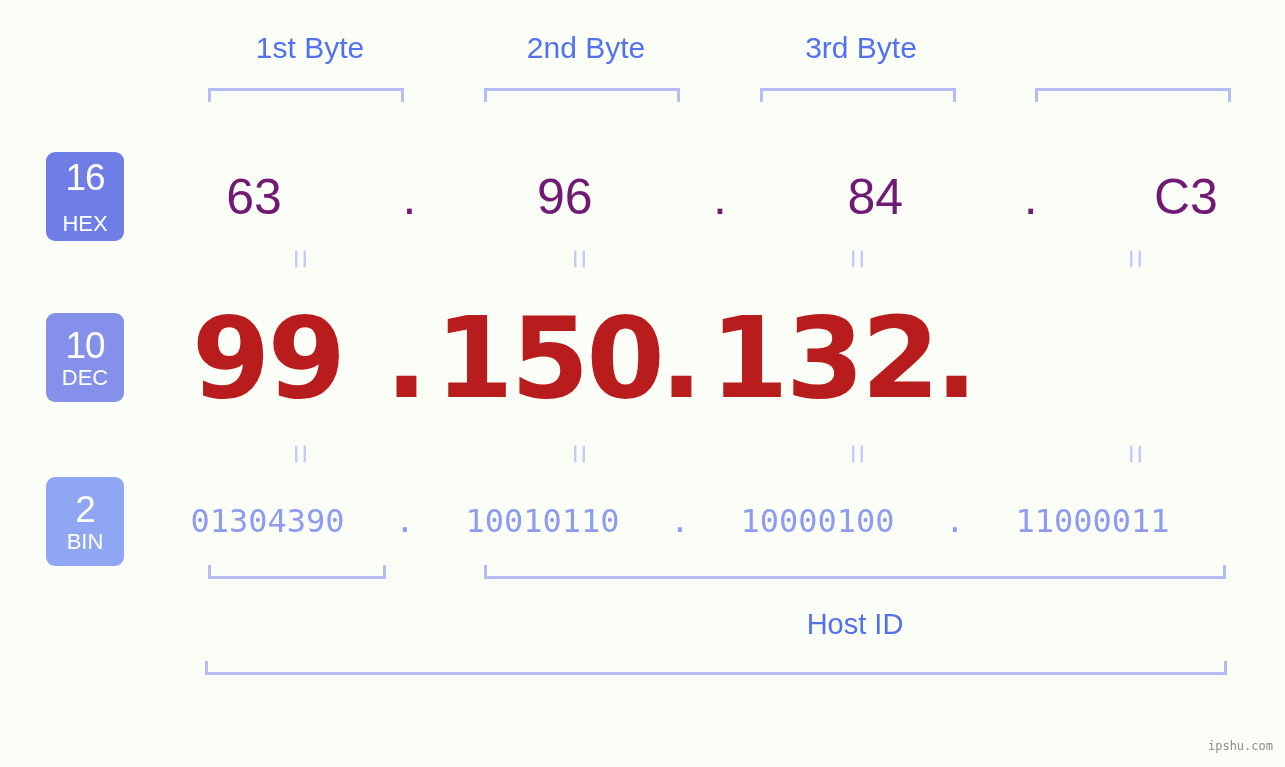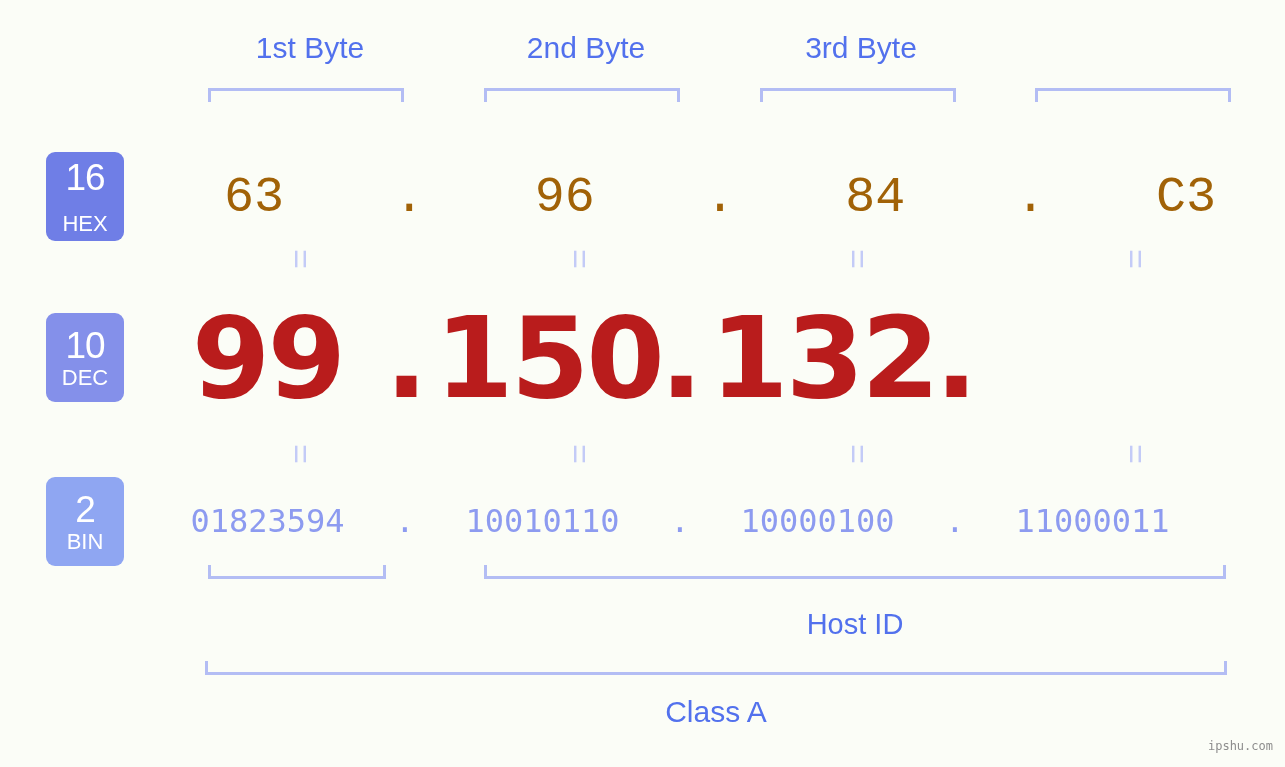--- a/index.html
+++ b/index.html
@@ -100,23 +100,23 @@
   }
   .sep {
     text-align: center;
     white-space: nowrap;
   }
 
   
   #row-hex {
     top: 158px;
     height: 78px;
-    color: #a16207;
+    color: #701a75;
     font-size: 50px;
-    font-family: Liberation Mono, monospace;
+    font-family: Liberation Sans, sans-serif;
     gap: 35px;
   }
   #row-hex .cell { width: 215px; }
   #row-hex .sep  { width: 60px; }
 
   
   #row-dec {
     top: 295px;
     height: 125px;
     color: #b91c1c;
@@ -236,32 +236,31 @@
     <span class="cell">132</span>
     <span class="sep">.</span>
   </div>
 
   <div class="eq eq-row2" style="left: 286px; transform: rotate(90deg); transform-origin: center center;">=</div>
   <div class="eq eq-row2" style="left: 565px; transform: rotate(90deg); transform-origin: center center;">=</div>
   <div class="eq eq-row2" style="left: 843px; transform: rotate(90deg); transform-origin: center center;">=</div>
   <div class="eq eq-row2" style="left: 1121px; transform: rotate(90deg); transform-origin: center center;">=</div>
 
   <div class="value-row" id="row-bin">
-    <span class="cell">01823594</span>
+    <span class="cell">01304390</span>
     <span class="sep">.</span>
     <span class="cell">10010110</span>
     <span class="sep">.</span>
     <span class="cell">10000100</span>
     <span class="sep">.</span>
     <span class="cell">11000011</span>
   </div>
 
   <div class="bracket-bottom" style="left:208px; top:565px; width:178px;"></div>
   <div class="bracket-bottom" style="left:484px; top:565px; width:742px;"></div>
 
   <div class="id-label" style="left:484px; top:608px; width:742px;">Host ID</div>
 
   <div class="bracket-bottom" style="left:205px; top:661px; width:1022px;"></div>
-  <div id="class-label">Class A</div>
 
   <div id="watermark">ipshu.com</div>
 
 </div>
 
 </body></html>

